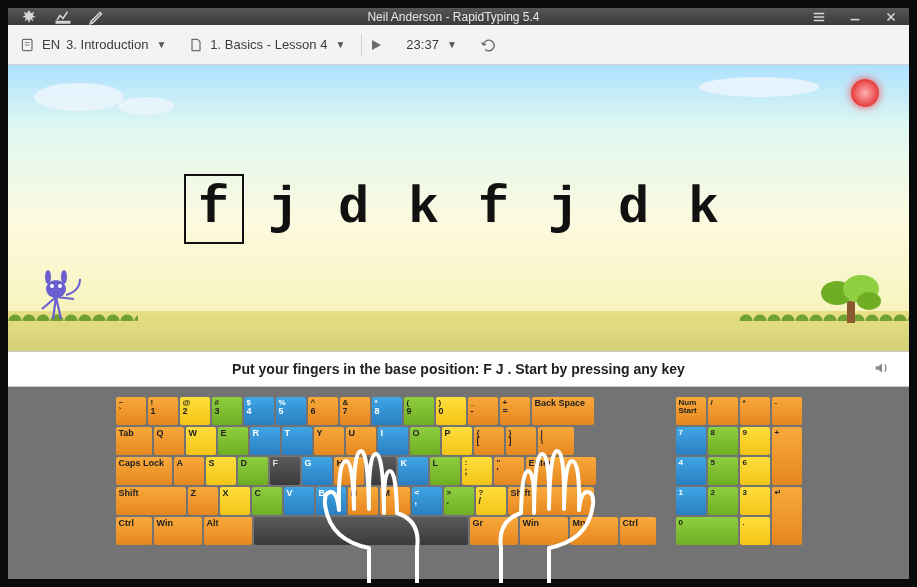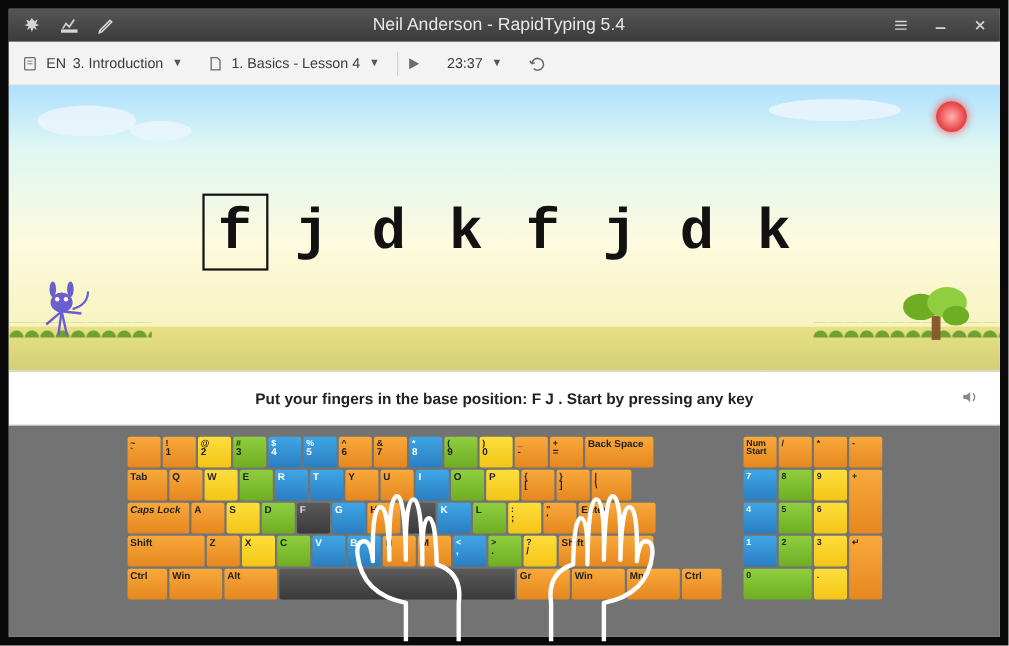--- a/index.html
+++ b/index.html
@@ -1,18 +1,18 @@
 <!DOCTYPE html>
 <html><head>
   <meta charset="utf-8">
   <style>
     * { margin: 0; padding: 0; box-sizing: border-box; }
     body { font-family: "Segoe UI", Tahoma, sans-serif; background: #fff; width: 917px; height: 587px; overflow: hidden; }
     .window { width: 917px; height: 587px; border: 8px solid #0a0a0a; background: #fff; display: flex; flex-direction: column; }
-    .titlebar { height: 30px; background: linear-gradient(#565656, #3a3a3a); display: flex; align-items: center; color: #e8e8e8; font-size: 16px; }
+    .titlebar { height: 17px; background: linear-gradient(#565656, #3a3a3a); display: flex; align-items: center; color: #e8e8e8; font-size: 12px; }
     .tb-left { display: flex; align-items: center; gap: 16px; padding-left: 12px; }
     .tb-icon { width: 18px; height: 18px; display: inline-flex; align-items: center; justify-content: center; color: #d0d0d0; }
     .tb-icon svg { width: 18px; height: 18px; }
     .tb-title { flex: 1; text-align: center; font-weight: 500; }
     .tb-right { display: flex; align-items: center; }
     .tb-btn { width: 36px; height: 30px; display: flex; align-items: center; justify-content: center; color: #d0d0d0; }
     .tb-btn svg { width: 14px; height: 14px; }
     .toolbar { height: 40px; background: #f3f3f3; border-bottom: 1px solid #d0d0d0; display: flex; align-items: center; padding: 0 6px; gap: 10px; font-size: 13px; color: #3b3b3b; }
     .tb-group { display: flex; align-items: center; gap: 6px; padding: 3px 6px; }
     .tb-group svg { width: 16px; height: 16px; }
@@ -28,32 +28,32 @@
     .grass.l { left: 0; width: 130px; }
     .grass.r { right: 0; width: 170px; }
     .creature { position: absolute; bottom: 32px; left: 26px; width: 50px; height: 50px; }
     .creature svg { width: 50px; height: 60px; }
     .tree { position: absolute; bottom: 24px; right: 22px; width: 70px; height: 56px; }
     .tree svg { width: 70px; height: 56px; }
     .text-row { position: absolute; top: 38%; left: 0; right: 0; text-align: center; }
     .text-row .letters { display: inline-flex; gap: 10px; font-family: "Courier New", monospace; font-size: 52px; font-weight: 600; color: #111; }
     .text-row .ch { display: inline-flex; align-items: center; justify-content: center; width: 60px; height: 70px; }
     .text-row .ch.cur { border: 2px solid #111; }
-    .instruction-bar { height: 50px; background: #fff; border-top: 1px solid #c8c8c8; border-bottom: 1px solid #c8c8c8; display: flex; align-items: center; justify-content: center; font-size: 14px; color: #222; position: relative; }
+    .instruction-bar { height: 36px; background: #fff; border-top: 1px solid #c8c8c8; border-bottom: 1px solid #c8c8c8; display: flex; align-items: center; justify-content: center; font-size: 14px; color: #222; position: relative; }
     .instruction-bar .snd { position: absolute; right: 18px; color: #888; }
     .instruction-bar .snd svg { width: 18px; height: 18px; }
     .kb-area { height: 192px; background: #737373; display: flex; justify-content: center; align-items: flex-start; padding-top: 10px; gap: 20px; position: relative; }
     .kb, .numpad { display: flex; flex-direction: column; gap: 2px; }
     .kb-row, .np-row { display: flex; gap: 2px; }
     .key { height: 28px; border-radius: 2px; display: flex; flex-direction: column; align-items: flex-start; justify-content: flex-start; padding: 2px 3px; font-size: 8px; font-weight: 600; color: #222; line-height: 1.05; position: relative; }
     .key .sub { font-size: 9px; }
     .key.w1 { width: 30px; }
     .key.w125 { width: 48px; }
     .key.w15 { width: 36px; }
-    .key.w175 { width: 56px; font-style: italic; }
+    .key.w175 { width: 56px; }
     .key.w2 { width: 62px; }
     .key.w225 { width: 70px; }
     .key.w275 { width: 86px; }
     .key.space { width: 214px; }
     .c-or { background: linear-gradient(#f9a93b, #e5871f); }
     .c-yl { background: linear-gradient(#fede3c, #f4c517); }
     .c-gr { background: linear-gradient(#8fce3e, #6fae24); }
     .c-bl { background: linear-gradient(#3fa6e6, #2a7ec0); color: #fff; }
     .c-gy { background: linear-gradient(#5a5a5a, #3a3a3a); color: #ddd; }
     .hands { position: absolute; bottom: -4px; left: 50%; transform: translateX(-50%); width: 380px; height: 150px; pointer-events: none; }

